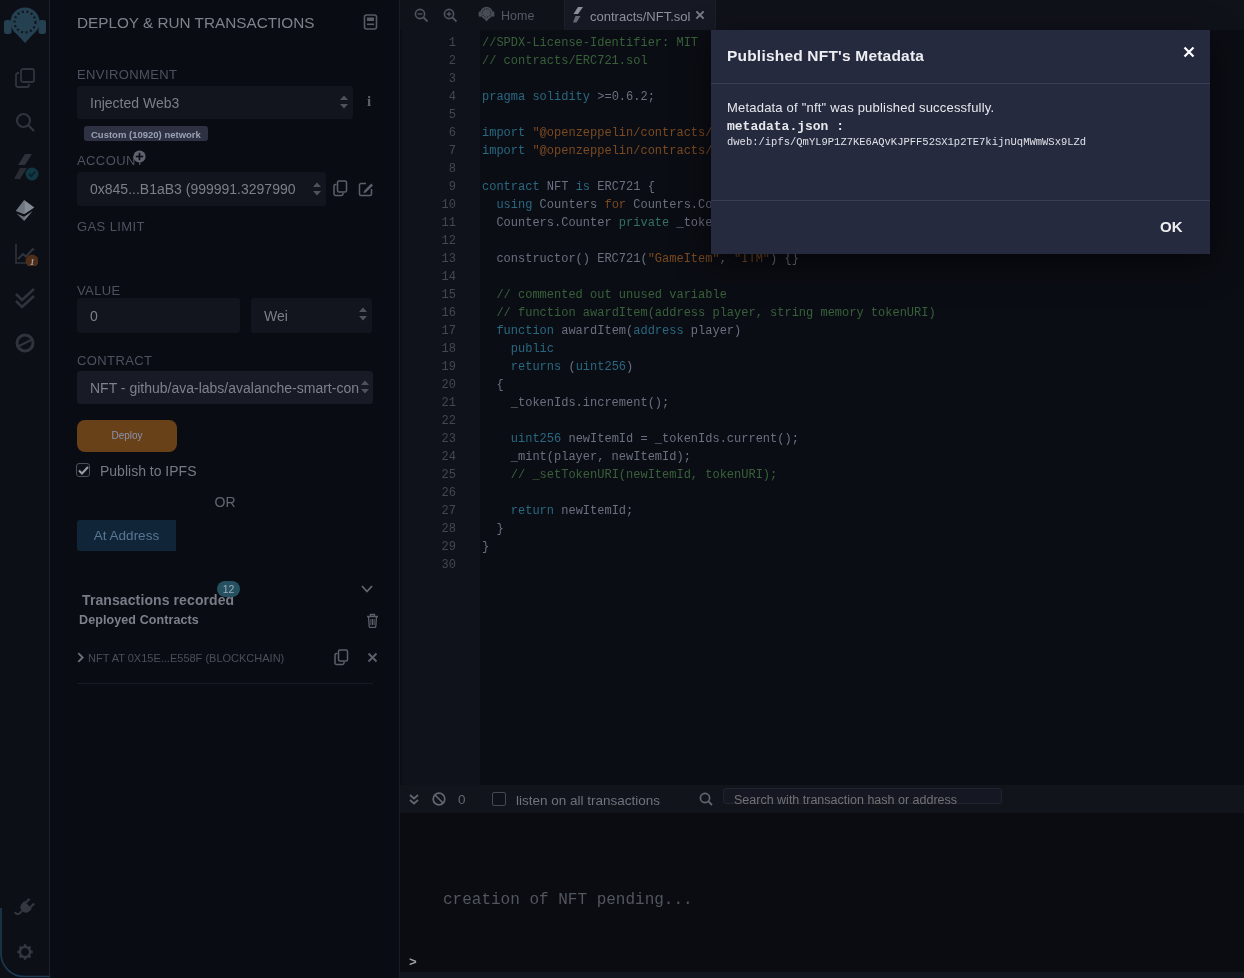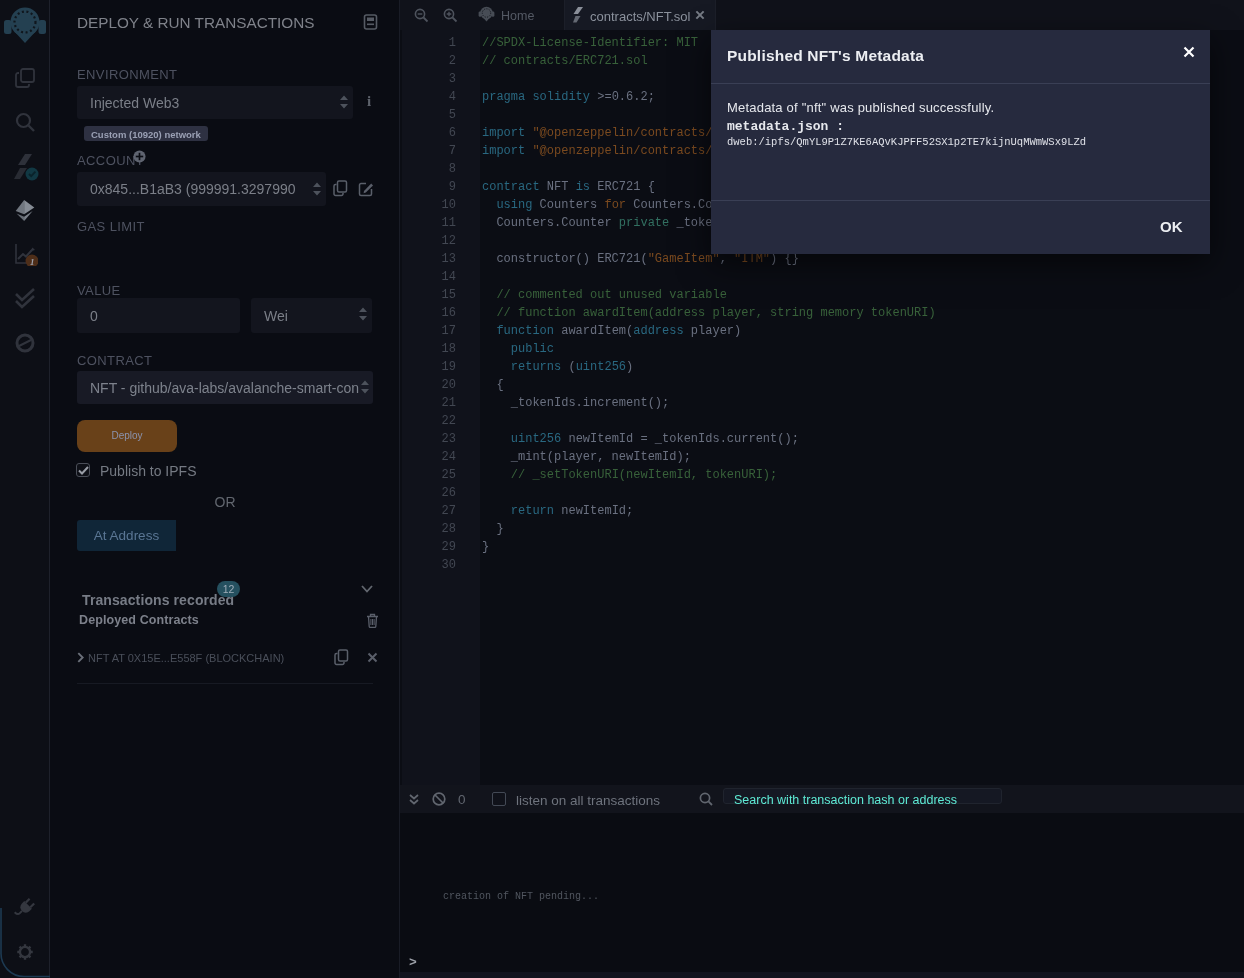--- a/index.html
+++ b/index.html
@@ -271,24 +271,24 @@
       <circle cx="7" cy="7" r="5.8" fill="none" stroke="#61666f" stroke-width="1.7"></circle>
       <path d="M3 3 L11 11" stroke="#61666f" stroke-width="1.7"></path>
     </svg>
     <div class="abs" style="left:58px; top:7px; font-size:13.5px; color:#61666f;">0</div>
     <div class="abs" style="left:92px; top:7px; width:14px; height:14px; background:#10121a; border:1px solid #434955; border-radius:2px;"></div>
     <div class="abs" style="left:116px; top:8px; font-size:13.5px; color:#6e737d;">listen on all transactions</div>
     <svg class="abs" style="left:299px; top:7px;" width="14" height="14" viewBox="0 0 14 14">
       <circle cx="6" cy="6" r="4.6" fill="none" stroke="#61666f" stroke-width="1.7"></circle>
       <path d="M9.4 9.4 L13 13" stroke="#61666f" stroke-width="1.8"></path>
     </svg>
-    <div class="abs" style="left:323px; top:3px; width:279px; height:16px; background:#151823; border:1px solid #20242e; border-radius:3px; padding:4px 0 0 10px; font-size:12.5px; color:#5eead4;">Search with transaction hash or address</div>
+    <div class="abs" style="left:323px; top:3px; width:279px; height:16px; background:#151823; border:1px solid #20242e; border-radius:3px; padding:4px 0 0 10px; font-size:12.5px; color:#737373;">Search with transaction hash or address</div>
   </div>
   <div class="abs" id="termbody">
-    <div class="abs" style="left:43px; top:78px; font-family:'Liberation Mono',monospace; font-size:10px; color:#51565f;">creation of NFT pending...</div>
+    <div class="abs" style="left:43px; top:78px; font-family:'Liberation Mono',monospace; font-size:16px; color:#51565f;">creation of NFT pending...</div>
     <div class="abs" style="left:9px; top:142px; font-family:'Liberation Mono',monospace; font-size:13px; font-weight:bold; color:#9da1a9;">&gt;</div>
     <div class="abs" style="left:0px; top:159px; width:844px; height:6px; background:#12141e;"></div>
   </div>
   <div class="abs" id="modal">
     <div class="abs" style="left:0; top:0; width:499px; height:54px; border-bottom:1px solid #3a3f55;"></div>
     <div class="abs" style="left:16px; top:17px; font-size:15.5px; font-weight:bold; color:#eceef2; letter-spacing:0.2px;">Published NFT's Metadata</div>
     <svg class="abs" style="left:472px; top:16px;" width="12" height="12" viewBox="0 0 12 12">
       <path d="M1.5 1.5 L10.5 10.5 M10.5 1.5 L1.5 10.5" stroke="#ffffff" stroke-width="2.2"></path>
     </svg>
     <div class="abs" style="left:16px; top:70px; font-size:13px; color:#e6e8ed; letter-spacing:0.2px;">Metadata of "nft" was published successfully.</div>

